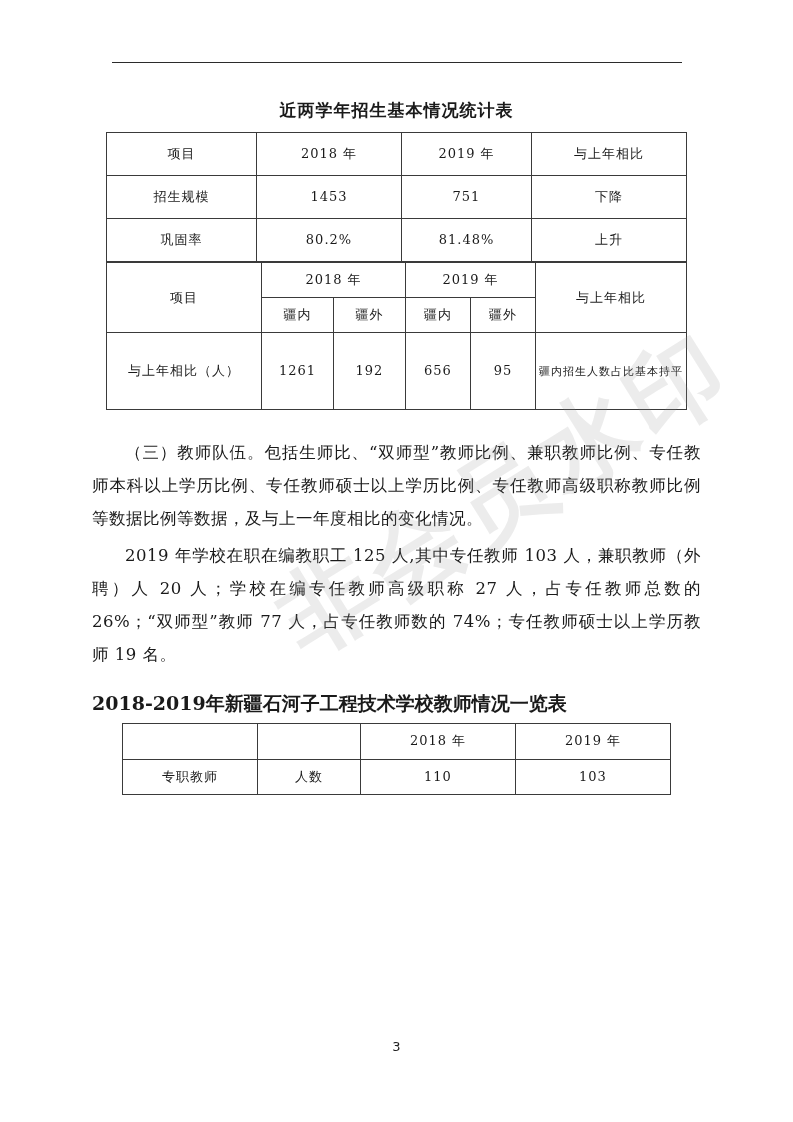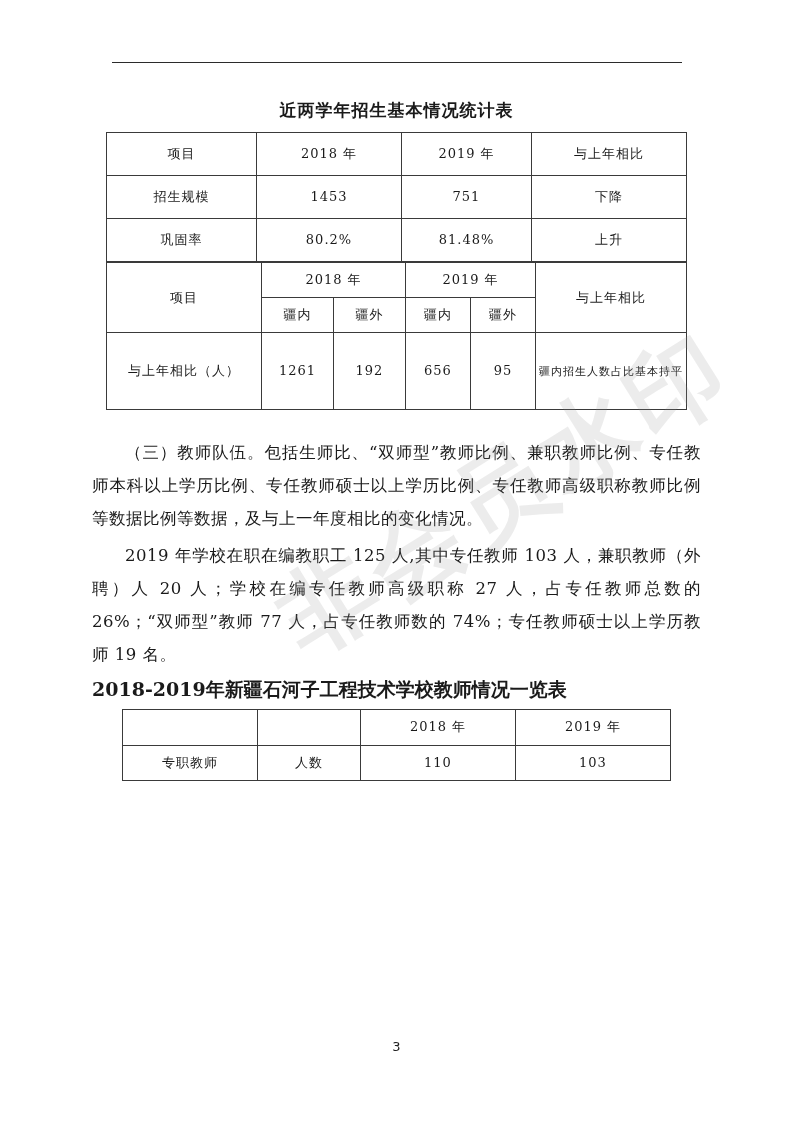--- a/index.html
+++ b/index.html
@@ -77,21 +77,21 @@
     text-indent: 2em;
     letter-spacing: 0.5px;
     text-align: justify;
   }
   .para-block { margin-top: 26px; }
   .para-block2 { margin-top: 4px; }
 
   h3.sec-title {
     font-size: 19px;
     font-weight: bold;
-    margin: 6px 0 6px 0;
+    margin: 20px 0 6px 0;
     letter-spacing: 0px;
     text-align: left;
     font-family: "DejaVu Serif", "Liberation Serif", serif;
   }
   .pagenum {
     position: absolute;
     bottom: 68px;
     left: 0;
     width: 793px;
     text-align: center;

